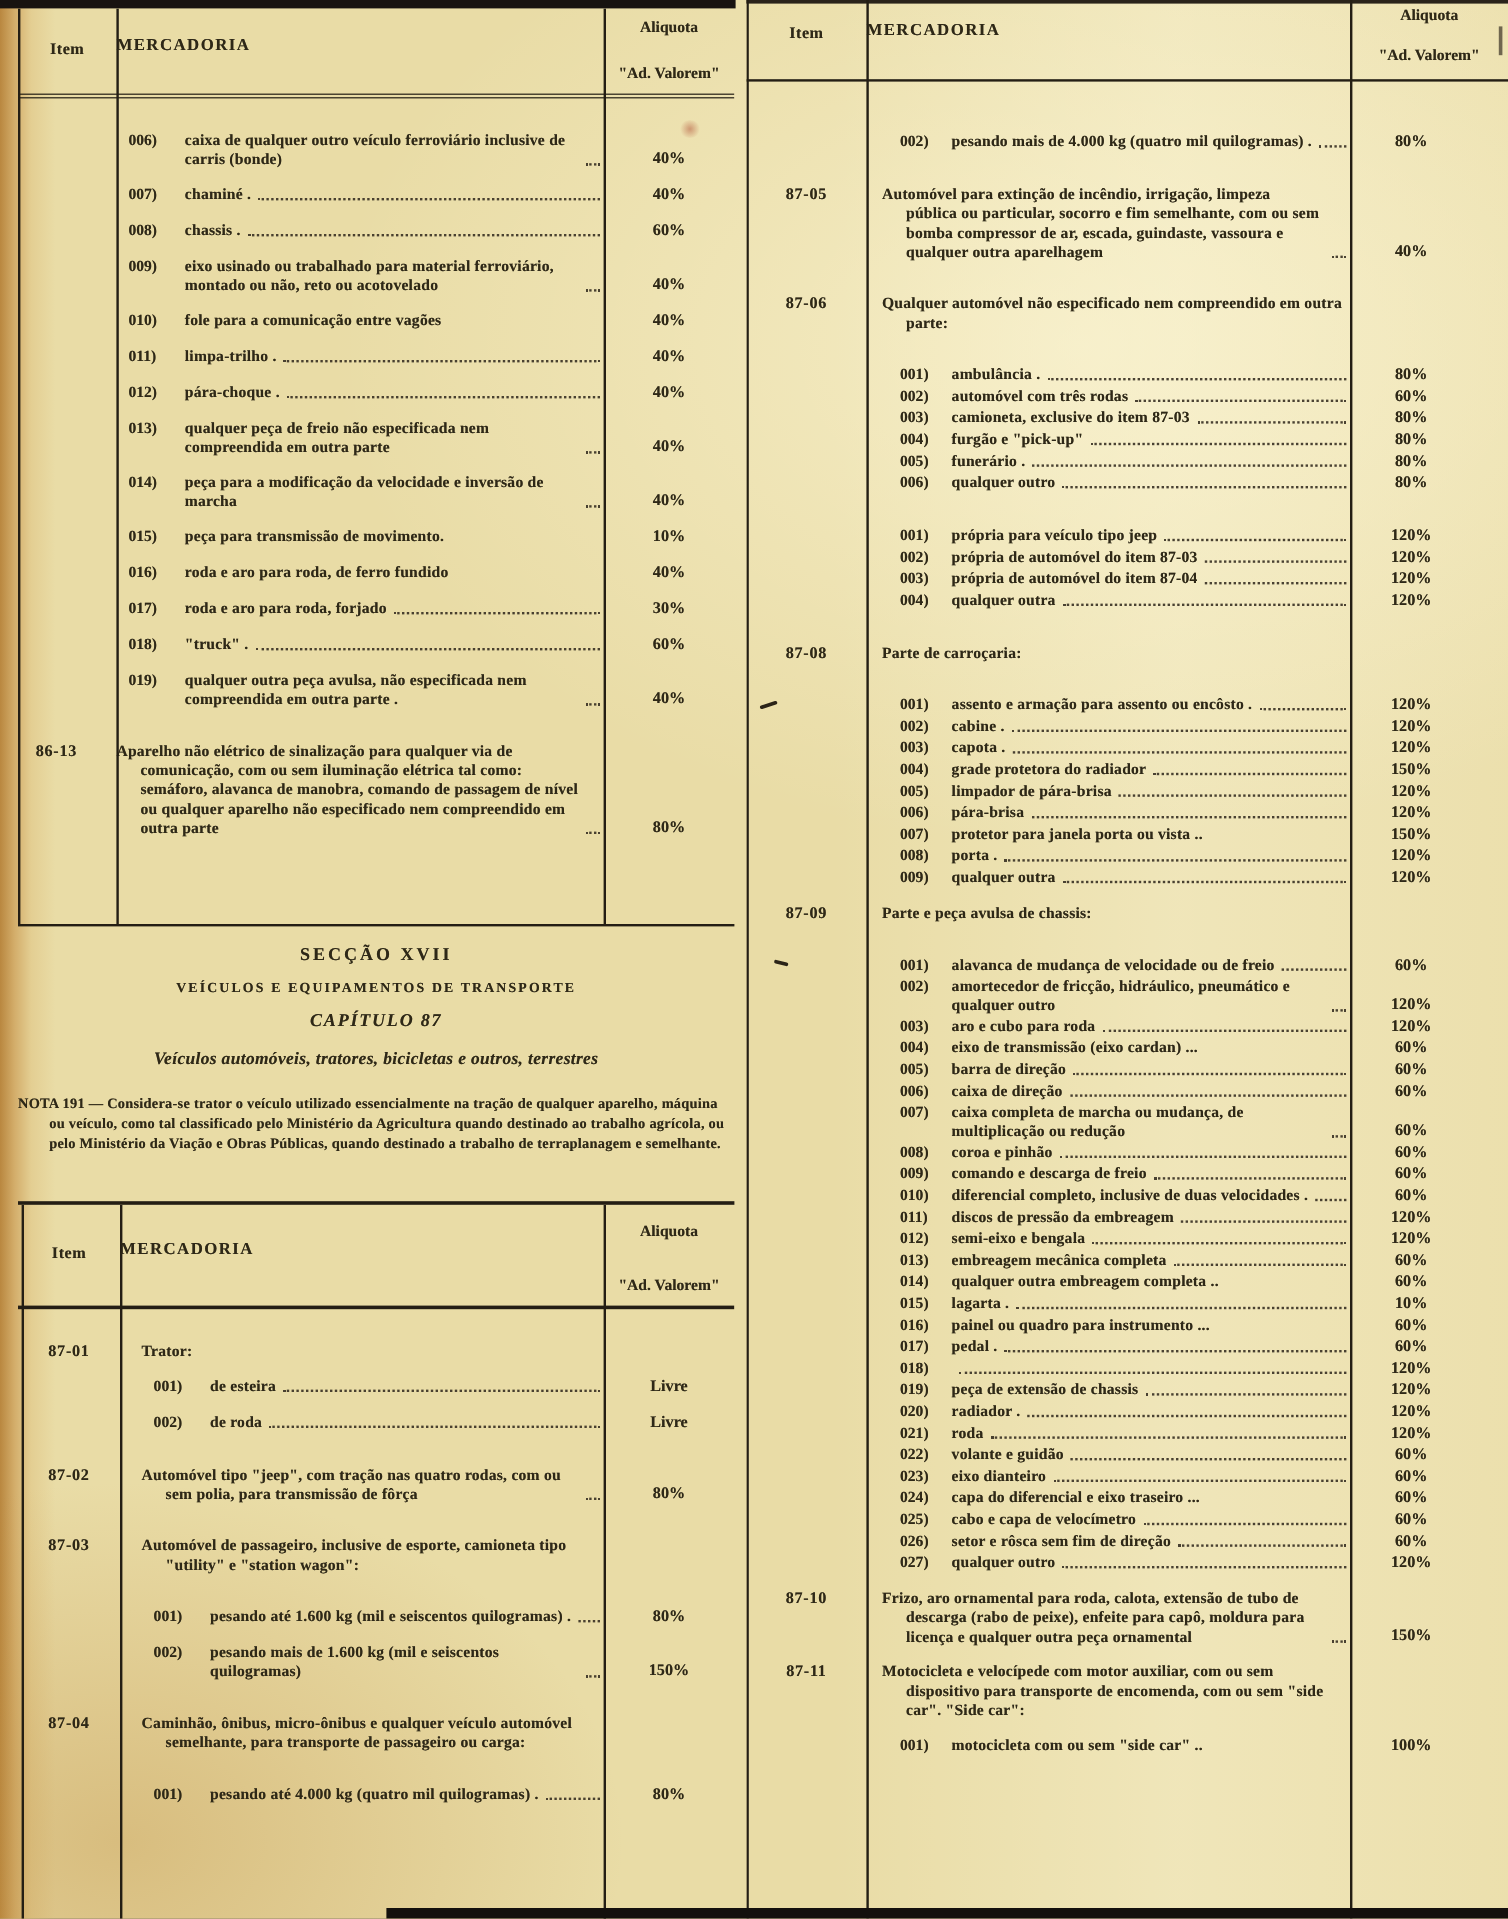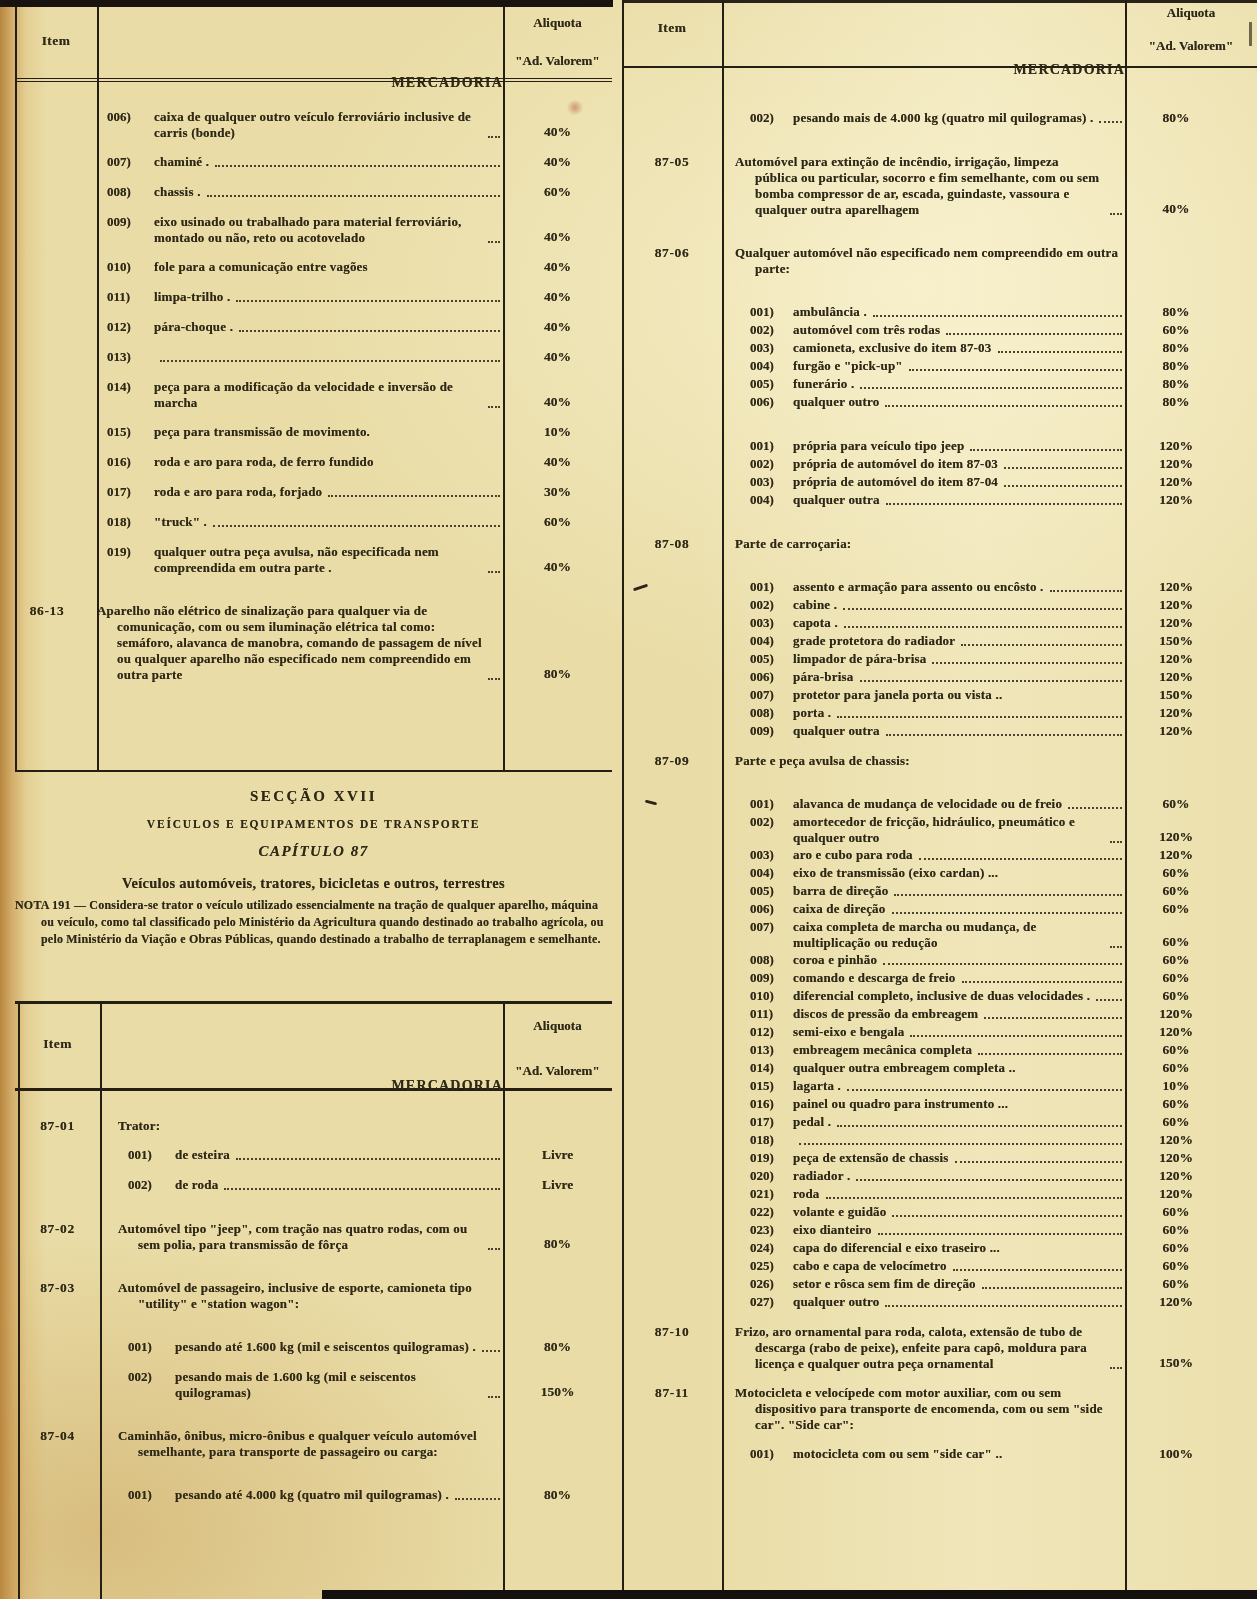--- a/index.html
+++ b/index.html
@@ -43,21 +43,21 @@
 
   
   .thead{display:flex;position:relative;}
   .t-left1 .thead{height:71px;border-bottom:4px double #241e14;}
   .t-left2 .thead{height:84px;border-bottom:3px solid #241e14;}
   .t-right .thead{height:66px;border-bottom:2px solid #241e14;}
   .h-item{text-align:center;padding-top:26px;font-size:13.5px;letter-spacing:.4px;}
   .t-left1 .h-item{width:82px}
   .t-left2 .h-item{width:85px;padding-top:32px}
   .t-right .h-item{width:100px;padding-top:20px}
-  .h-merc{flex:1;text-align:right;padding-top:24px;font-size:14px;letter-spacing:1.2px;margin-top:44px;}
+  .h-merc{flex:1;text-align:left;padding-top:24px;font-size:14px;letter-spacing:1.2px;}
   .t-left2 .h-merc{padding-top:30px}
   .t-right .h-merc{padding-top:18px}
   .h-aliq{display:flex;flex-direction:column;justify-content:space-between;text-align:center;font-size:13px;padding:8px 0 9px;}
   .t-left1 .h-aliq{width:109px}
   .t-left2 .h-aliq{width:109px;padding-top:14px}
   .t-right .h-aliq{width:132px;padding:5px 0 12px}
 
   
   .row{display:flex;align-items:flex-start;}
   .c-item{text-align:center;font-size:13.5px;letter-spacing:.6px;flex:0 0 auto;}
@@ -76,21 +76,21 @@
   .c-val{flex:0 0 auto;align-self:flex-end;text-align:center;font-size:13.5px;margin-bottom:1px;}
   .t-left1 .c-val,.t-left2 .c-val{width:109px}
   .t-right .c-val{width:132px;padding-right:30px;box-sizing:border-box;}
   .g1{margin-top:1px}.g2{margin-top:13px}.g3{margin-top:27px}.g4{margin-top:42px}
 
   
   .section{position:absolute;left:15px;top:788px;width:597px;text-align:center;}
   .sec-title{font-size:15px;letter-spacing:2.5px;margin-bottom:13px;}
   .sec-sub{font-size:11.5px;letter-spacing:1.8px;margin-bottom:13px;}
   .sec-cap{font-size:15px;font-style:italic;letter-spacing:1.5px;margin-bottom:15px;}
-  .sec-desc{font-size:14.5px;letter-spacing:.3px;margin-bottom:5px;}
+  .sec-desc{font-size:14.5px;font-style:italic;letter-spacing:.3px;margin-bottom:19px;}
   .sec-nota{font-size:12px;line-height:17px;text-align:left;padding-left:26px;text-indent:-26px;letter-spacing:.2px;}
 
   
   .mark{position:absolute;}
   .m-smudge{left:566px;top:100px;width:18px;height:15px;border-radius:50%;
     background:radial-gradient(circle, rgba(168,62,38,.45), rgba(168,62,38,0) 70%);}
   .m-arrow{left:633px;top:586px;width:15px;height:3px;background:#2b2418;transform:rotate(-18deg);border-radius:2px;}
   .m-tick{left:645px;top:801px;width:12px;height:3px;background:#2b2418;transform:rotate(14deg);border-radius:2px;}
   .m-corner{right:5px;top:22px;width:3px;height:24px;background:rgba(43,36,24,.65);}
 </style>
@@ -183,20 +183,21 @@
             <span class="txt">pára-choque .</span>
             <span class="lead"></span>
           </div>
           <div class="c-val">40%</div>
         </div>
 
         <div class="row sub g2">
           <div class="c-item"></div>
           <div class="c-merc">
             <span class="num">013)</span>
+            <span class="txt">qualquer peça de freio não especificada nem compreendida em outra parte</span>
             <span class="lead"></span>
           </div>
           <div class="c-val">40%</div>
         </div>
 
         <div class="row sub g2">
           <div class="c-item"></div>
           <div class="c-merc">
             <span class="num">014)</span>
             <span class="txt">peça para a modificação da velocidade e inversão de marcha</span>

